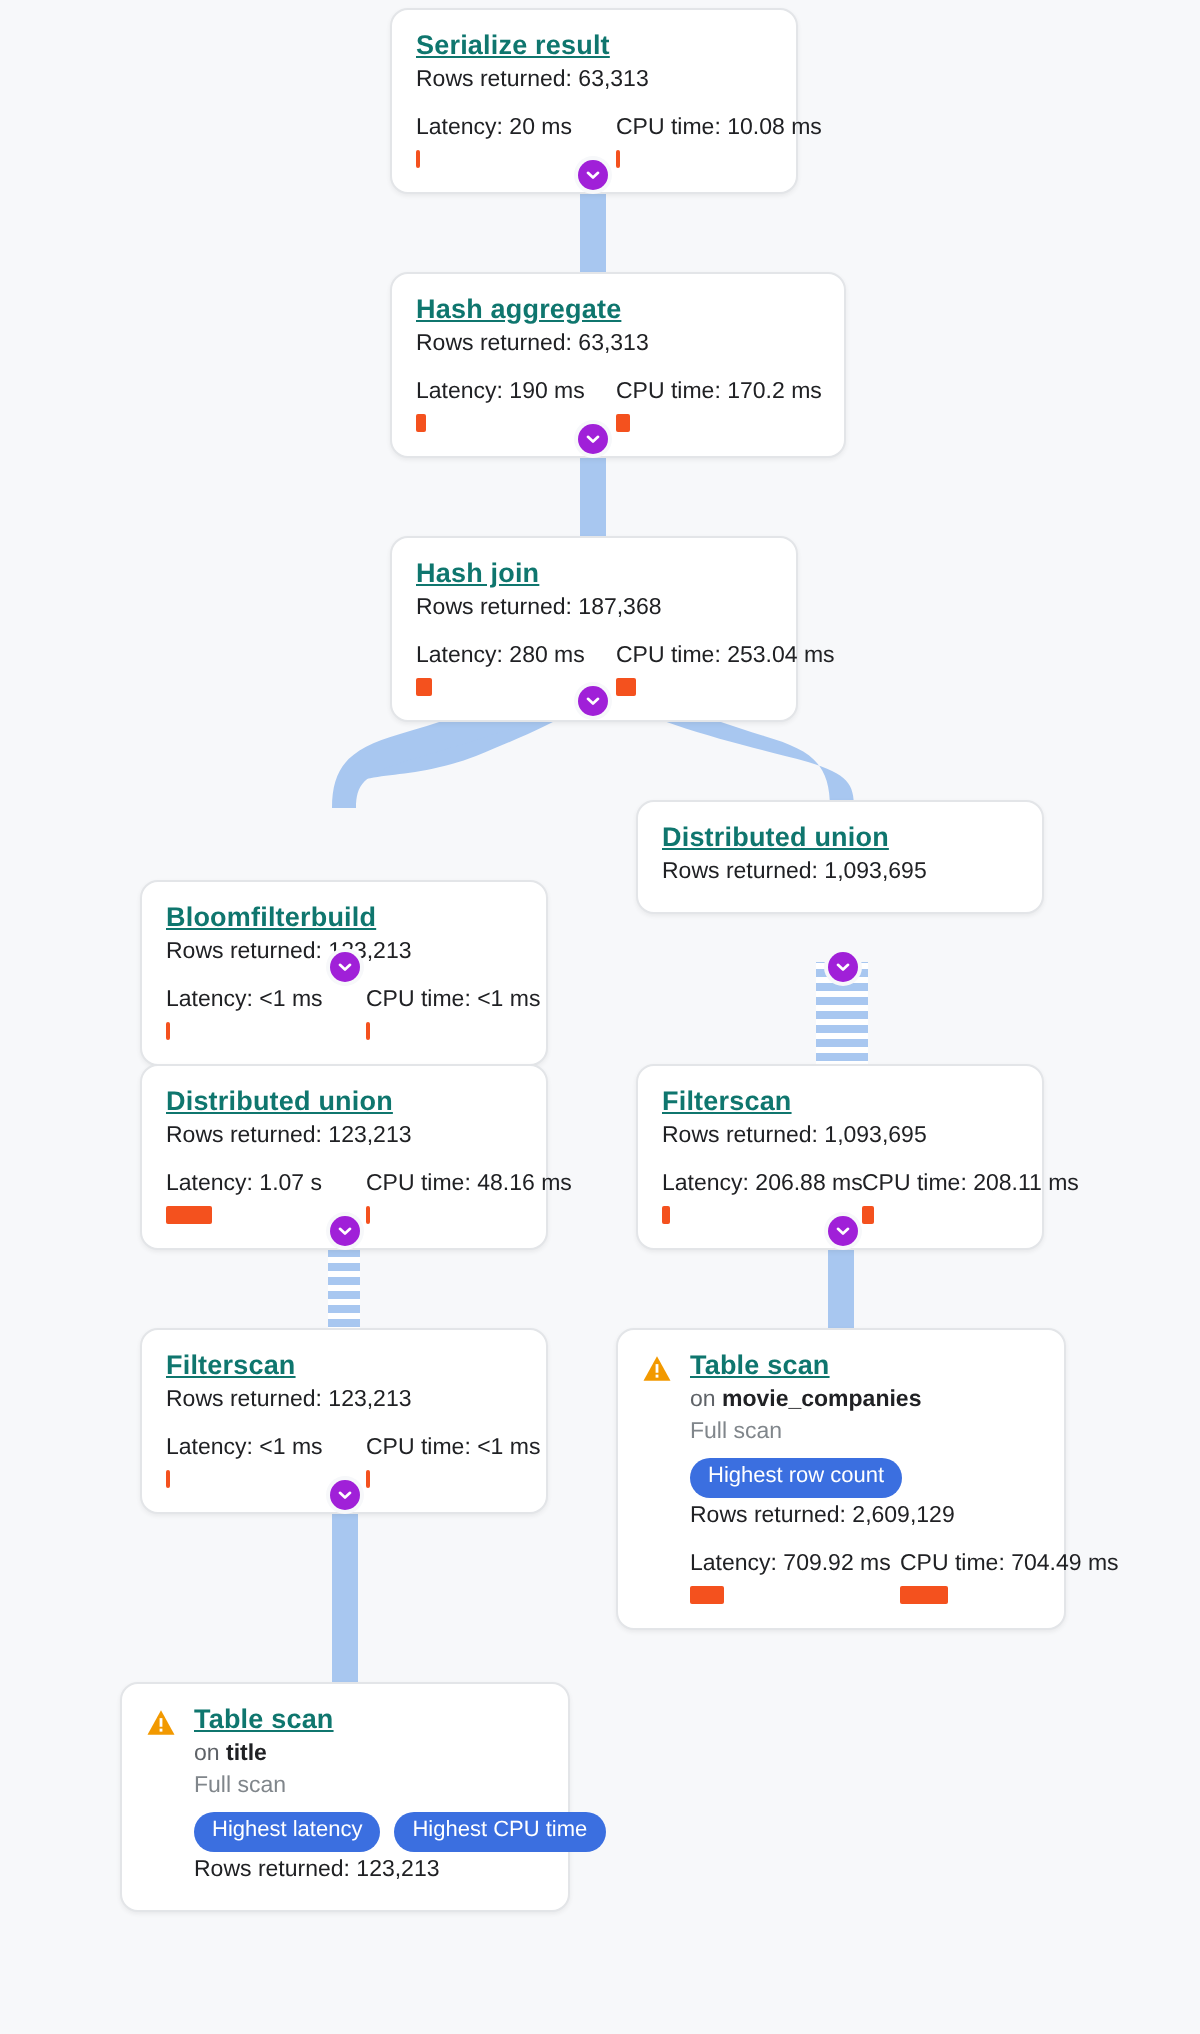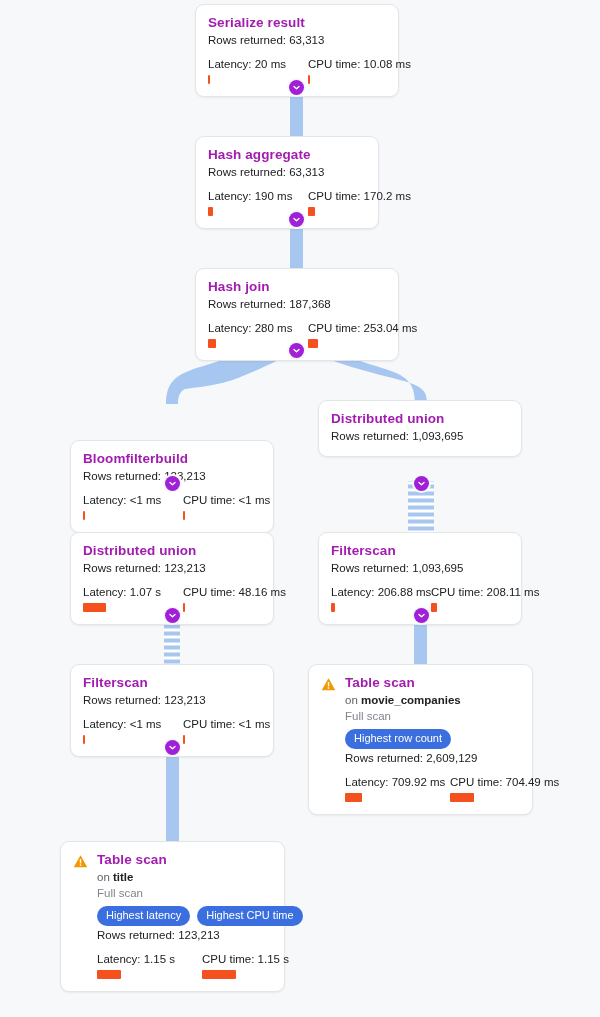--- a/index.html
+++ b/index.html
@@ -52,23 +52,24 @@
   .warn-icon {
     flex: 0 0 auto;
     width: 15px;
     height: 15px;
     margin-right: 9px;
     margin-top: 2px;
   }
   .node-title {
     font-size: 13.5px;
     font-weight: 700;
-    color: #a21caf;
+    color: #0f766e;
     line-height: 16px;
     letter-spacing: .1px;
+    text-decoration: underline;
   }
   .node-sub {
     font-size: 11.5px;
     color: #5f6368;
     line-height: 15px;
     margin-top: 1px;
   }
   .node-sub .tbl {
     color: #202124;
     font-weight: 700;
@@ -207,21 +208,21 @@
         <div class="metric-label">Latency: 20 ms</div>
         <div class="metric-bar" style="width: 2px; background: rgb(244, 81, 30);"></div>
       </div>
       <div class="metric right">
         <div class="metric-label">CPU time: 10.08 ms</div>
         <div class="metric-bar" style="width: 2px; background: rgb(244, 81, 30);"></div>
       </div>
     </div>
   </div>
 
-  <div class="node" style="left:195px; top:136px; width:184px;">
+  <div class="node" style="left:195px; top:136px; width:228px;">
     <div class="node-head">
       <div class="node-title">Hash aggregate</div>
     </div>
     <div class="rows">Rows returned: 63,313</div>
     <div class="metrics">
       <div class="metric left">
         <div class="metric-label">Latency: 190 ms</div>
         <div class="metric-bar" style="width: 5px; background: rgb(244, 81, 30);"></div>
       </div>
       <div class="metric right">
@@ -363,30 +364,20 @@
     </div>
     <div class="node-sub indent">
       <span>on </span><span class="tbl">title</span>
     </div>
     <div class="node-sub plain indent">Full scan</div>
     <div class="badges indent">
       <span class="badge" style="background: rgb(59, 111, 224);">Highest latency</span>
       <span class="badge" style="background: rgb(59, 111, 224);">Highest CPU time</span>
     </div>
     <div class="rows indent">Rows returned: 123,213</div>
-    <div class="metrics indent">
-      <div class="metric left" style="width:105px;">
-        <div class="metric-label">Latency: 1.15 s</div>
-        <div class="metric-bar" style="width: 24px; background: rgb(244, 81, 30);"></div>
-      </div>
-      <div class="metric right">
-        <div class="metric-label">CPU time: 1.15 s</div>
-        <div class="metric-bar" style="width: 34px; background: rgb(244, 81, 30);"></div>
-      </div>
-    </div>
   </div>
 
   <div class="toggle" style="left: 289px; top: 80px; background: rgb(160, 32, 216);">
     <svg width="9" height="9" viewBox="0 0 10 10">
       <path d="M2.2 3.8 L5 6.4 L7.8 3.8" fill="none" stroke="#ffffff" stroke-width="1.5" stroke-linecap="round" stroke-linejoin="round"></path>
     </svg>
   </div>
 
   <div class="toggle" style="left: 289px; top: 212px; background: rgb(160, 32, 216);">
     <svg width="9" height="9" viewBox="0 0 10 10">

